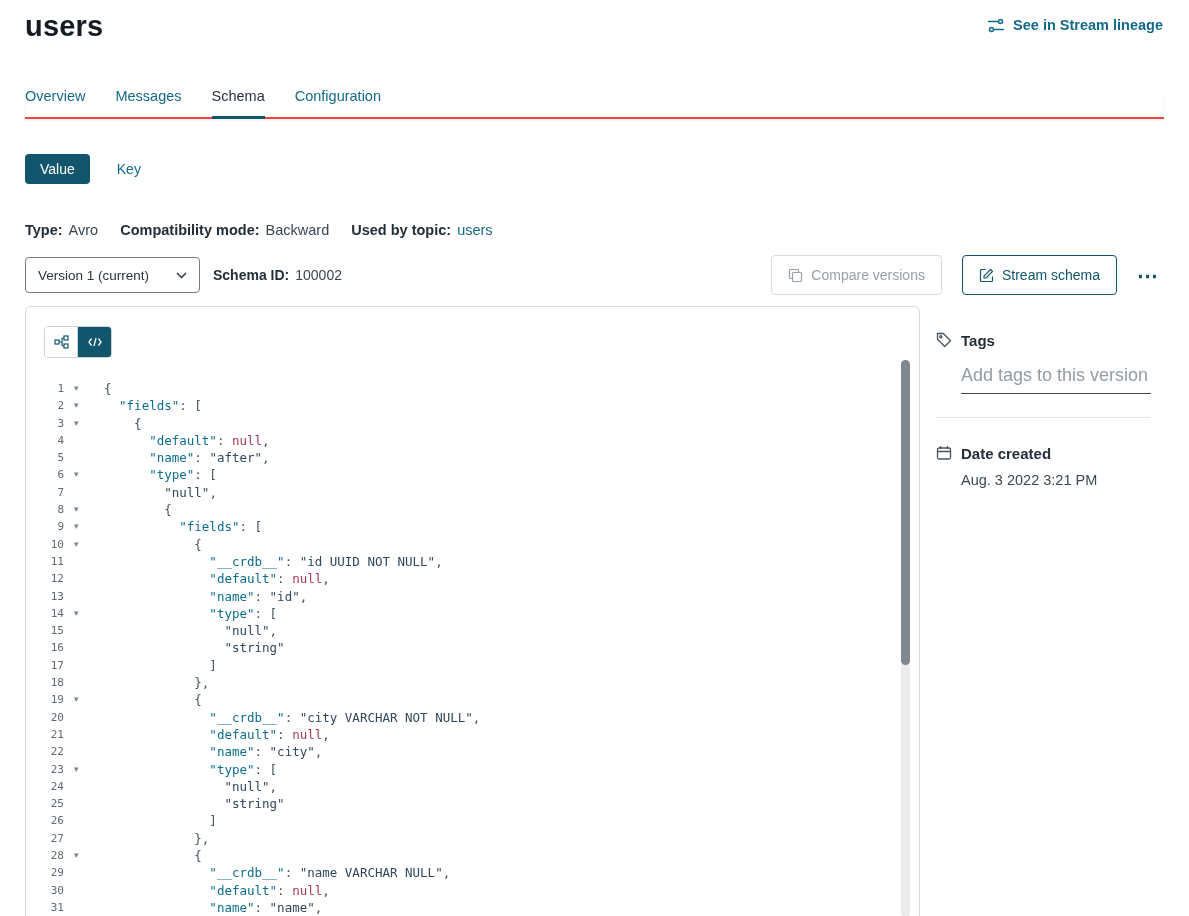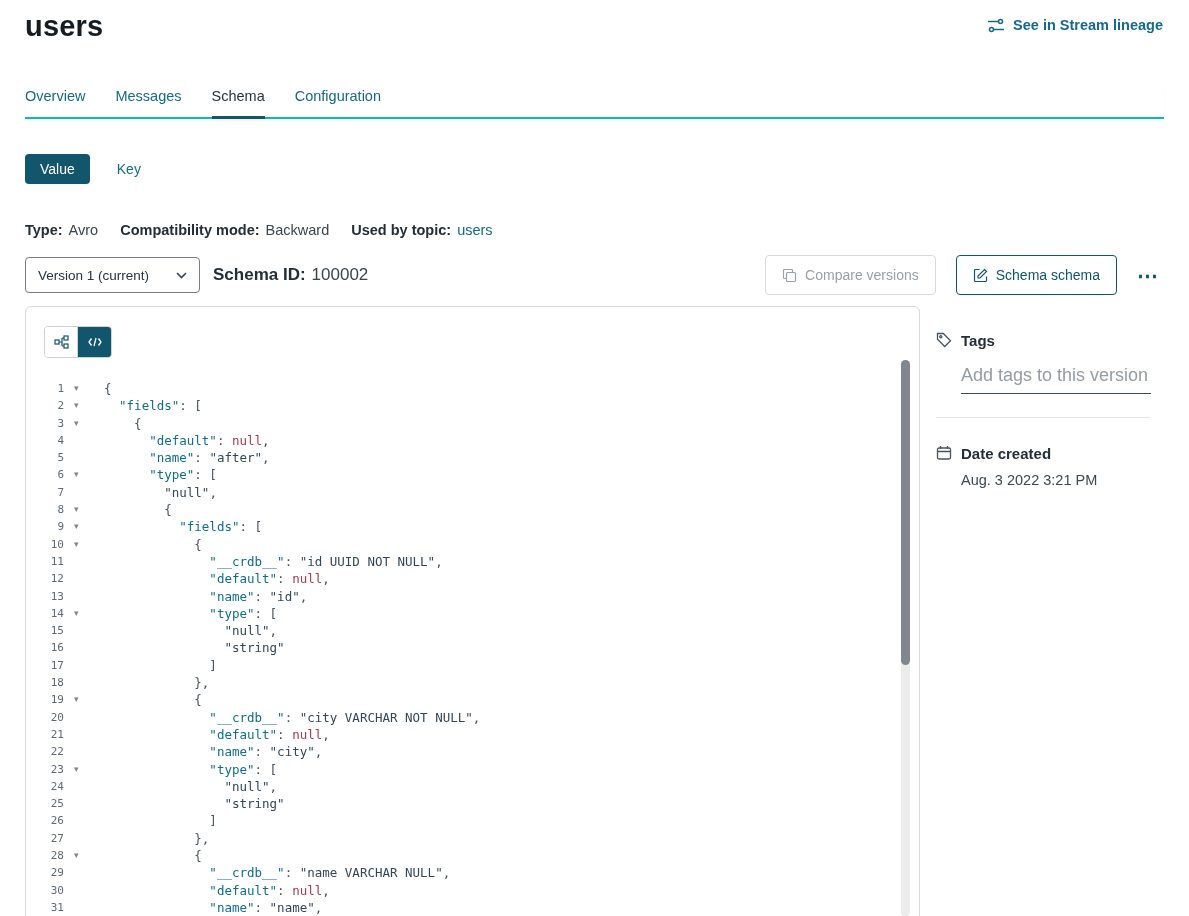--- a/index.html
+++ b/index.html
@@ -6,42 +6,42 @@
   html,body { margin:0; padding:0; }
   body {
     width:1189px; height:916px; overflow:hidden; background:#fff;
     font-family:"Liberation Sans", sans-serif; color:var(--text,#23313d);
   }
   .header { position:relative; padding:10px 26px 0 25px; }
   .header h1 { margin:0; font-size:29px; font-weight:800; color:#171c22; letter-spacing:.2px; }
   .lineage { position:absolute; top:17px; right:26px; display:flex; align-items:center; gap:8px;
     color:var(--link,#15698a); font-size:14.5px; font-weight:600; text-decoration:none; cursor:pointer; }
 
-  .tabs { margin:44px 25px 0; border-bottom:2px solid #14b8a6; box-shadow:0 2px 2px rgba(0,0,0,.05); }
+  .tabs { margin:44px 25px 0; border-bottom:2px solid #ef4444; box-shadow:0 2px 2px rgba(0,0,0,.05); }
   .tab { display:inline-block; margin-right:30px; padding:0 0 13px; font-size:14.5px;
     color:var(--link,#15698a); position:relative; cursor:pointer; }
   .tab.active { color:#2a333d; }
   .tab.active::after { content:""; position:absolute; left:0; right:0; bottom:-2px; height:3px;
     background:var(--accent,#11566c); }
 
   .toggle-row { margin:35px 25px 0; display:flex; align-items:flex-end; }
   .btn-seg { font-size:14px; border:none; border-radius:4px; padding:7px 15px; cursor:pointer; font-family:inherit; }
   .btn-seg.active { background:var(--accent,#11566c); color:#fff; }
   .btn-seg.plain { background:transparent; color:var(--link,#15698a); margin-left:12px; }
 
   .meta-row { margin:38px 25px 0; display:flex; font-size:14.5px; color:#39454f; }
   .meta-item { margin-right:22px; }
   .meta-label { font-weight:700; color:#232e38; margin-right:6px; }
   .meta-link { color:var(--link,#15698a); cursor:pointer; text-decoration:none; }
 
   .controls-row { margin:17px 25px 0; display:flex; align-items:center; }
   .select { width:175px; height:36px; border:1px solid #767d84; border-radius:4px; background:#fff;
     display:flex; align-items:center; justify-content:space-between; padding:0 12px;
     font-size:13.5px; color:#2a333d; cursor:pointer; }
-  .schema-id { margin-left:13px; font-size:17px; color:#39454f; }
+  .schema-id { margin-left:13px; font-size:14px; color:#39454f; }
   .spacer { flex:1; }
   .btn { height:40px; display:flex; align-items:center; gap:8px; padding:0 16px; border-radius:4px;
     background:#fff; font-size:14px; font-family:inherit; cursor:pointer; }
   .btn-disabled { border:1px solid #d6dade; color:#99a0a7; }
   .btn-outline { border:1px solid var(--accent,#11566c); color:var(--accent,#11566c); margin-left:20px; font-weight:500; }
   .more { margin-left:16px; padding:0 4px; background:none; border:none; cursor:pointer;
     color:var(--accent,#11566c); font-size:21px; font-weight:700; letter-spacing:2px; line-height:1; }
 
   .content { margin:11px 25px 0; display:flex; gap:16px; height:616px; overflow:hidden; }
   .code-panel { position:relative; width:895px; flex:none; border:1px solid #d6dade; border-radius:6px;
@@ -131,21 +131,21 @@
       <rect x="4.5" y="4.5" width="9" height="9" rx="1"></rect>
       <path d="M10.5 4.5v-2a1 1 0 0 0-1-1h-7a1 1 0 0 0-1 1v7a1 1 0 0 0 1 1h2"></path>
     </svg>
     <span>Compare versions</span>
   </button>
   <button class="btn btn-outline">
     <svg width="15" height="15" viewBox="0 0 15 15" fill="none" stroke="currentColor" stroke-width="1.2">
       <path d="M13.5 8.5v4a1 1 0 0 1-1 1h-10a1 1 0 0 1-1-1v-10a1 1 0 0 1 1-1h4"></path>
       <path d="M11.5 1.5l2 2-6.5 6.5H5V8z"></path>
     </svg>
-    <span>Schema schema</span>
+    <span>Stream schema</span>
   </button>
   <button class="more">⋯</button>
 </div>
 
 <div class="content">
   <div class="code-panel">
     <div class="view-toggle">
       <button class="vt-btn" style="border-right:1px solid #cdd2d7;">
         <svg width="15" height="14" viewBox="0 0 15 14" fill="none" stroke="#11566c" stroke-width="1.2">
           <rect x="1" y="5" width="4" height="4"></rect>

